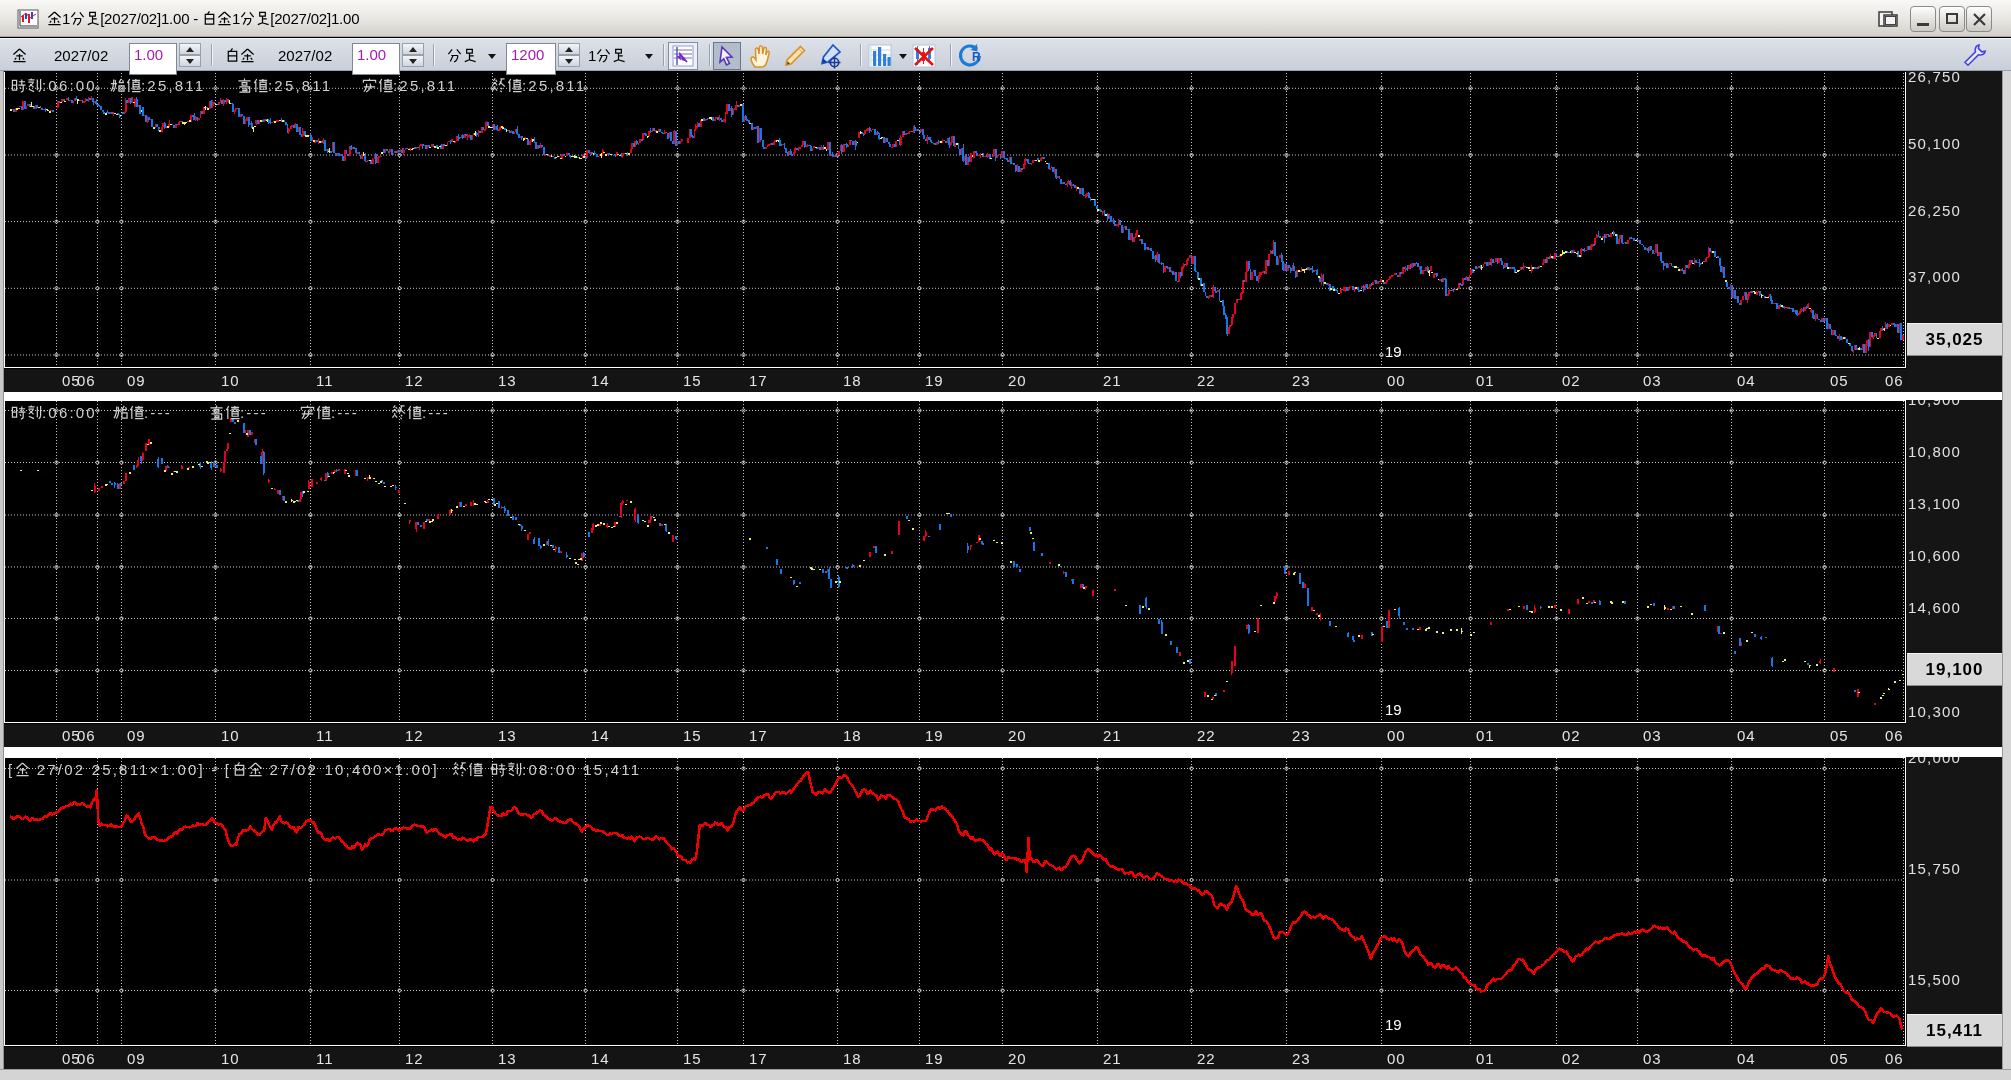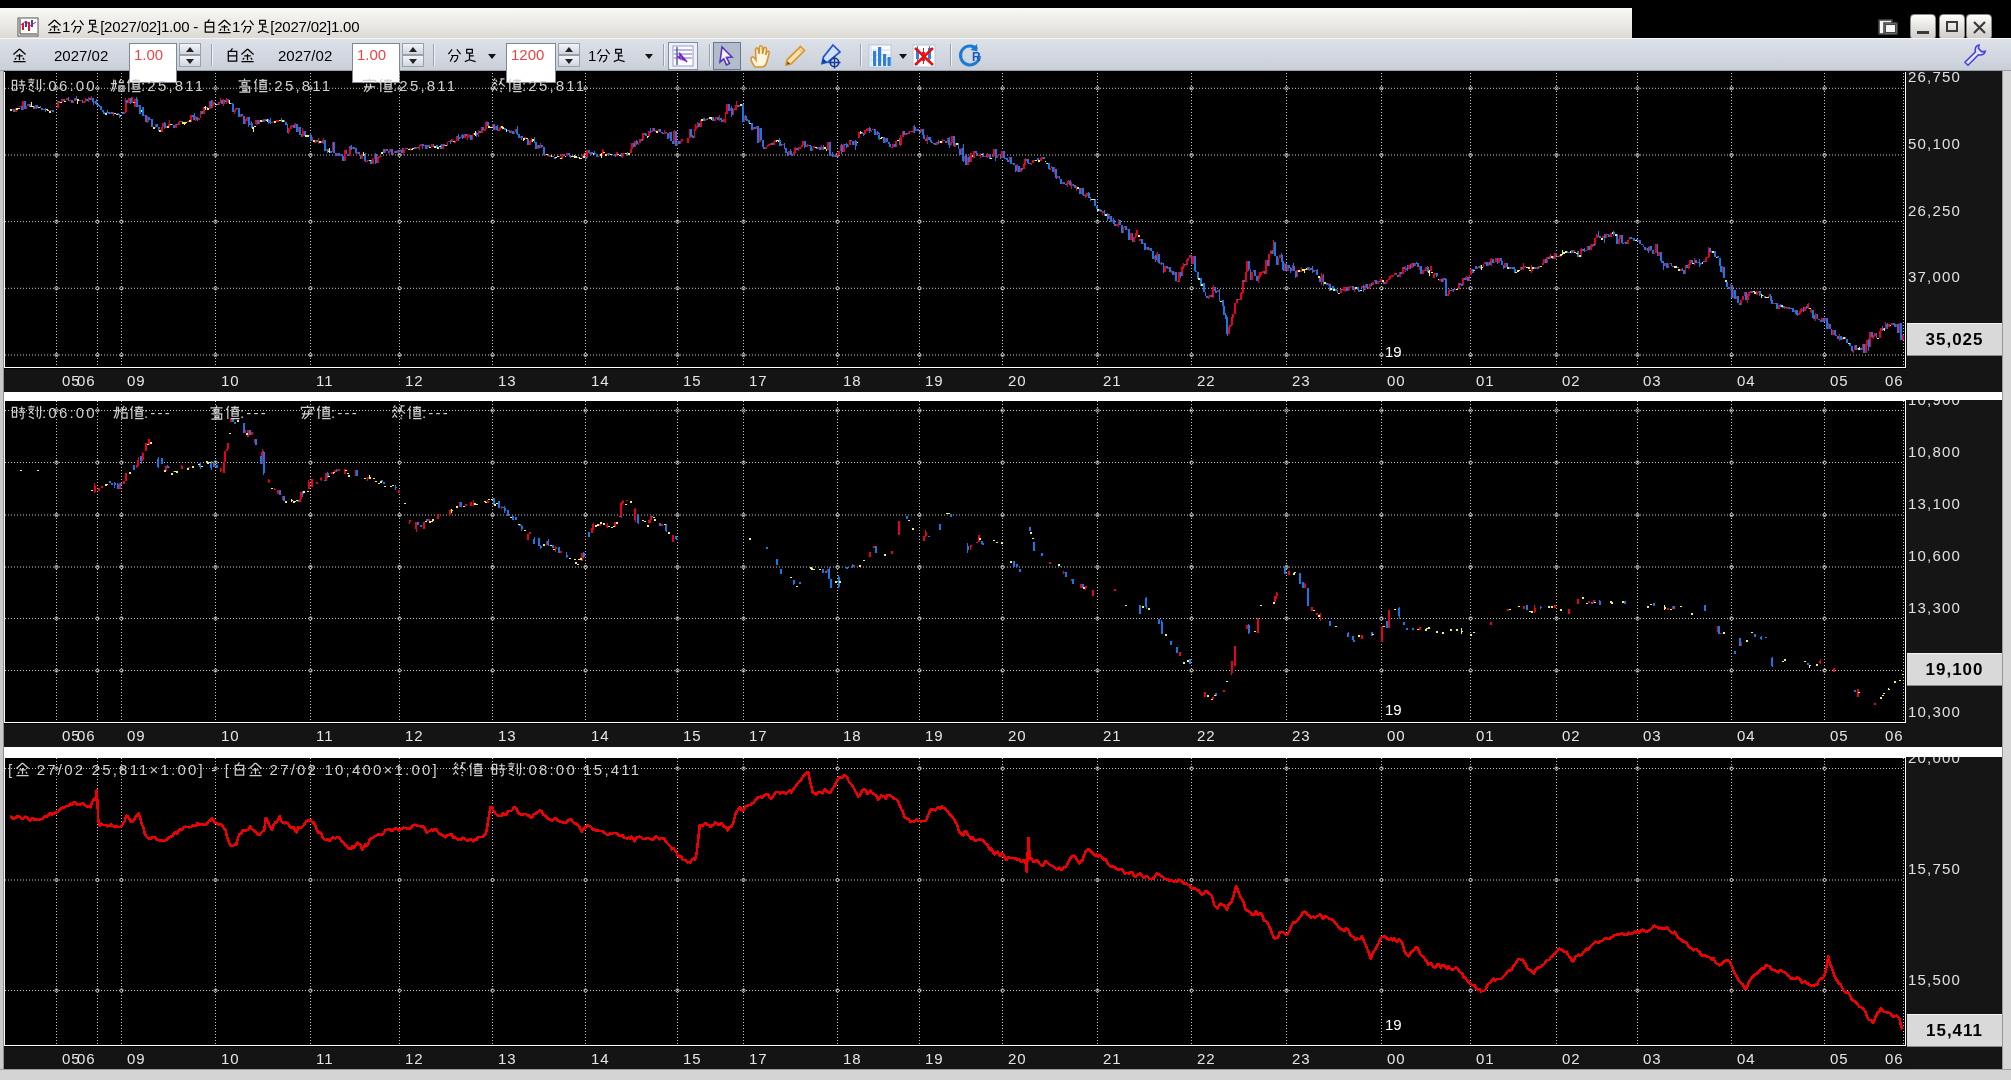--- a/index.html
+++ b/index.html
@@ -1,32 +1,32 @@
 <!DOCTYPE html>
 <html><head><meta charset="utf-8"><style>
 *{margin:0;padding:0;box-sizing:border-box}
 html,body{width:2011px;height:1080px;overflow:hidden;background:#000;
  font-family:"Liberation Sans",sans-serif;-webkit-font-smoothing:none}
 #chartbg{position:absolute;left:0;top:71px;width:2011px;height:998px;background:#000}
 #ylabelbg{position:absolute;left:1906px;top:71px;width:96px;height:998px;background:#151515}
-#titlebar{position:absolute;left:0;top:8px;width:1632px;height:37px;
+#titlebar{position:absolute;left:0;top:0;width:2011px;height:37px;
  background:linear-gradient(#f8f8f6,#e8e6e2 55%,#d3d0ca);border-bottom:1px solid #a8a8a8}
 #appicon{position:absolute;left:17px;top:9px}
 #title-text{position:absolute;filter:grayscale(1);left:47px;top:10px;font-size:15px;color:#000;white-space:nowrap;letter-spacing:-0.2px}
 #title-text .kj{margin:0}
 #cascbtn{position:absolute;left:1877px;top:7px}
 .wbtn{position:absolute;top:6px;width:26px;height:26px;border:1px solid #8a8a8a;border-radius:4px;
  background:linear-gradient(#fefefe,#e8e6e2 45%,#cecbc5)}
 #toolbar{position:absolute;left:0;top:38px;width:2011px;height:33px;
  background:linear-gradient(#dde1e8,#c9cfd9);border-bottom:1px solid #999fa8;border-top:1px solid #f4f6f8}
 .tlab{position:absolute;top:8px;font-size:15px;color:#000}
 .num{font-size:15px;color:#000;letter-spacing:0}
 .spin{position:absolute;top:4px;height:24px}
-.spinfield{position:absolute;left:0;top:0;height:40px;background:#fff;border:1px solid #808894;
- font-size:15px;color:#ef4444;padding:2px 0 0 4px}
+.spinfield{position:absolute;left:0;top:0;height:32px;background:#fff;border:1px solid #808894;
+ font-size:15px;color:#a21caf;padding:2px 0 0 4px}
 .spinbtns{position:absolute;right:0;top:0;width:22px;height:24px}
 .sb{position:absolute;left:0;width:22px;height:12px;background:linear-gradient(#f2f4f8,#d0d6e0);
  border:1px solid #98a0ac}
 .sb+.sb{top:12px}
 .sb i{position:absolute;left:6px;border-left:4px solid transparent;border-right:4px solid transparent}
 .sb .up{top:3px;border-bottom:5px solid #222}
 .sb .dn{top:3px;border-top:5px solid #222}
 .sb:last-child{top:12px}
 .tsep{position:absolute;top:5px;height:22px;width:1px;background:#9aa2ae;box-shadow:1px 0 0 #eef1f5}
 .darr{position:absolute;top:15px;width:0;height:0;border-left:4px solid transparent;
@@ -747,21 +747,21 @@
 <div id="ylabels">
     <div class="ylab" style="top:68px">26,750</div>
     <div class="ylab" style="top:135px">50,100</div>
     <div class="ylab" style="top:201.6px">26,250</div>
     <div class="ylab" style="top:268.3px">37,000</div>
     <div class="ybox" style="top:323.1px">35,025</div>
     <div class="ylab" style="top:390.5px">10,900</div>
     <div class="ylab" style="top:442.5px">10,800</div>
     <div class="ylab" style="top:495px">13,100</div>
     <div class="ylab" style="top:547px">10,600</div>
-    <div class="ylab" style="top:598.5px">13,300</div>
+    <div class="ylab" style="top:598.5px">14,600</div>
     <div class="ylab" style="top:702.5px">10,300</div>
     <div class="ybox" style="top:653.0px">19,100</div>
     <div class="ylab" style="top:748.5px">20,000</div>
     <div class="ylab" style="top:860px">15,750</div>
     <div class="ylab" style="top:970.5px">15,500</div>
     <div class="ybox" style="top:1014.0px">15,411</div>
   </div>
 <div class="wsep" style="top:392px"></div>
 <div class="wsep" style="top:747px;height:10px"></div>
 <div class="hdr" style="left:10px;top:77px"><svg class="kj" style="width:15px;height:15px;vertical-align:-2px">

